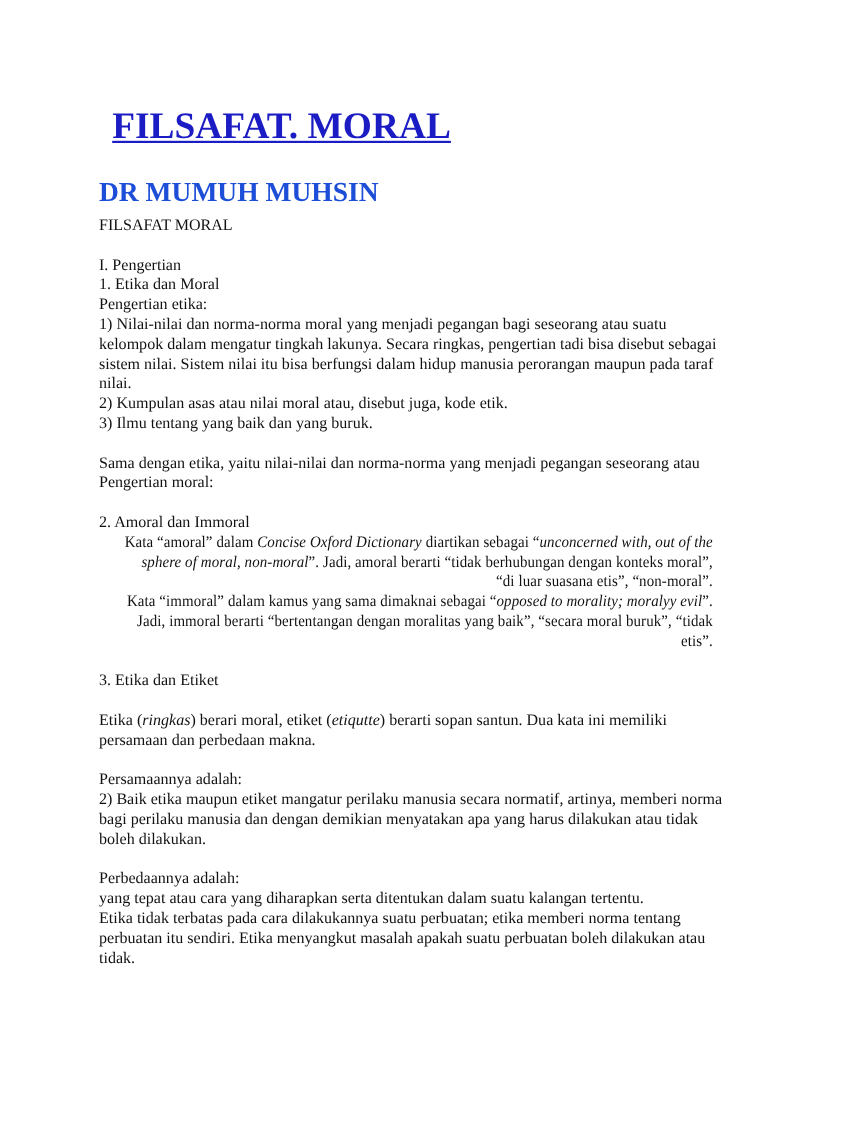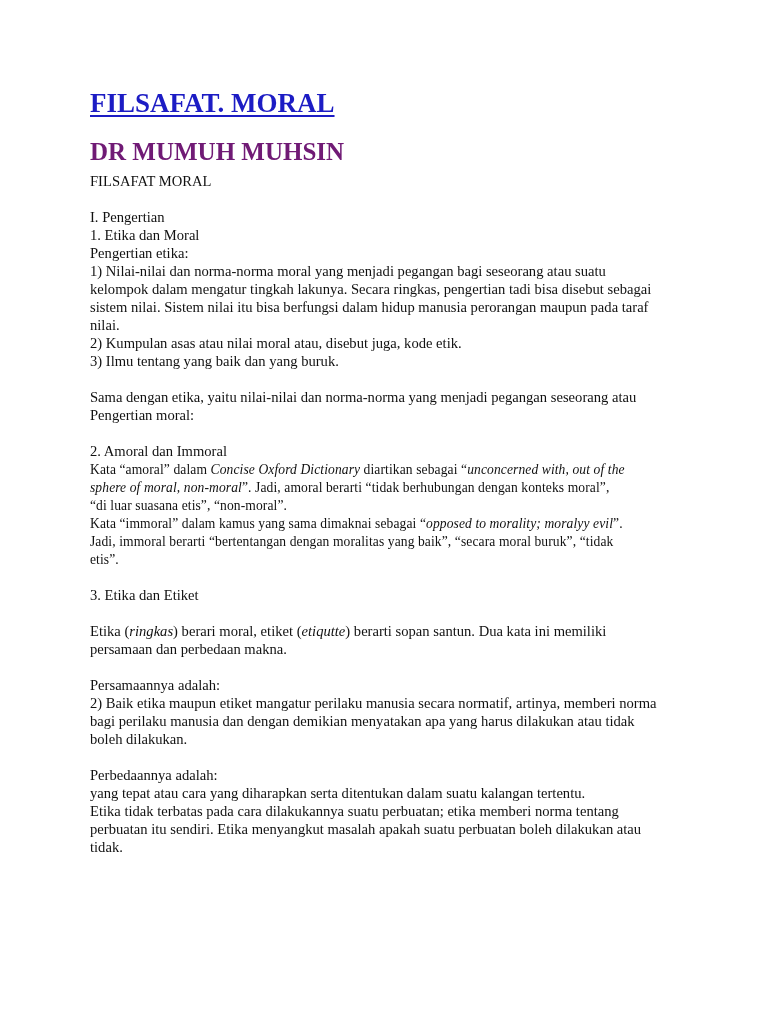--- a/index.html
+++ b/index.html
@@ -17,51 +17,52 @@
   }
   .page {
     position: absolute;
     left: 90px;
     top: 86px;
     width: 600px;
   }
   .doc-title {
     font-family: "Liberation Serif", serif;
     font-weight: bold;
-    font-size: 27px;
+    font-size: 34px;
     line-height: 34px;
     color: #1c1cc4;
     text-decoration: underline;
     text-decoration-thickness: 2px;
     text-underline-offset: 3px;
-    margin: 0;
+    margin: 12px;
     display: inline-block;
   }
   .author {
     font-family: "Liberation Serif", serif;
     font-weight: bold;
     font-size: 25px;
     line-height: 30px;
-    color: #701a75;
+    color: #1d4ed8;
     margin: 17px 0 0 0;
   }
   .body-text {
     font-size: 14.6px;
     line-height: 18px;
     margin-top: 5px;
   }
   .line { display: block; white-space: nowrap; }
   .gap { display: block; height: 18px; }
   .narrow {
     font-family: "Liberation Serif", serif;
     transform: scaleX(0.93);
     transform-origin: left center;
   }
   .narrow-block {
     letter-spacing: 0.1px;
+    text-align: right;
   }
   i { font-style: italic; }
 </style>
 </head>
 <body>
 
 <div class="page">
 
   <a class="doc-title">FILSAFAT. MORAL</a>
 

